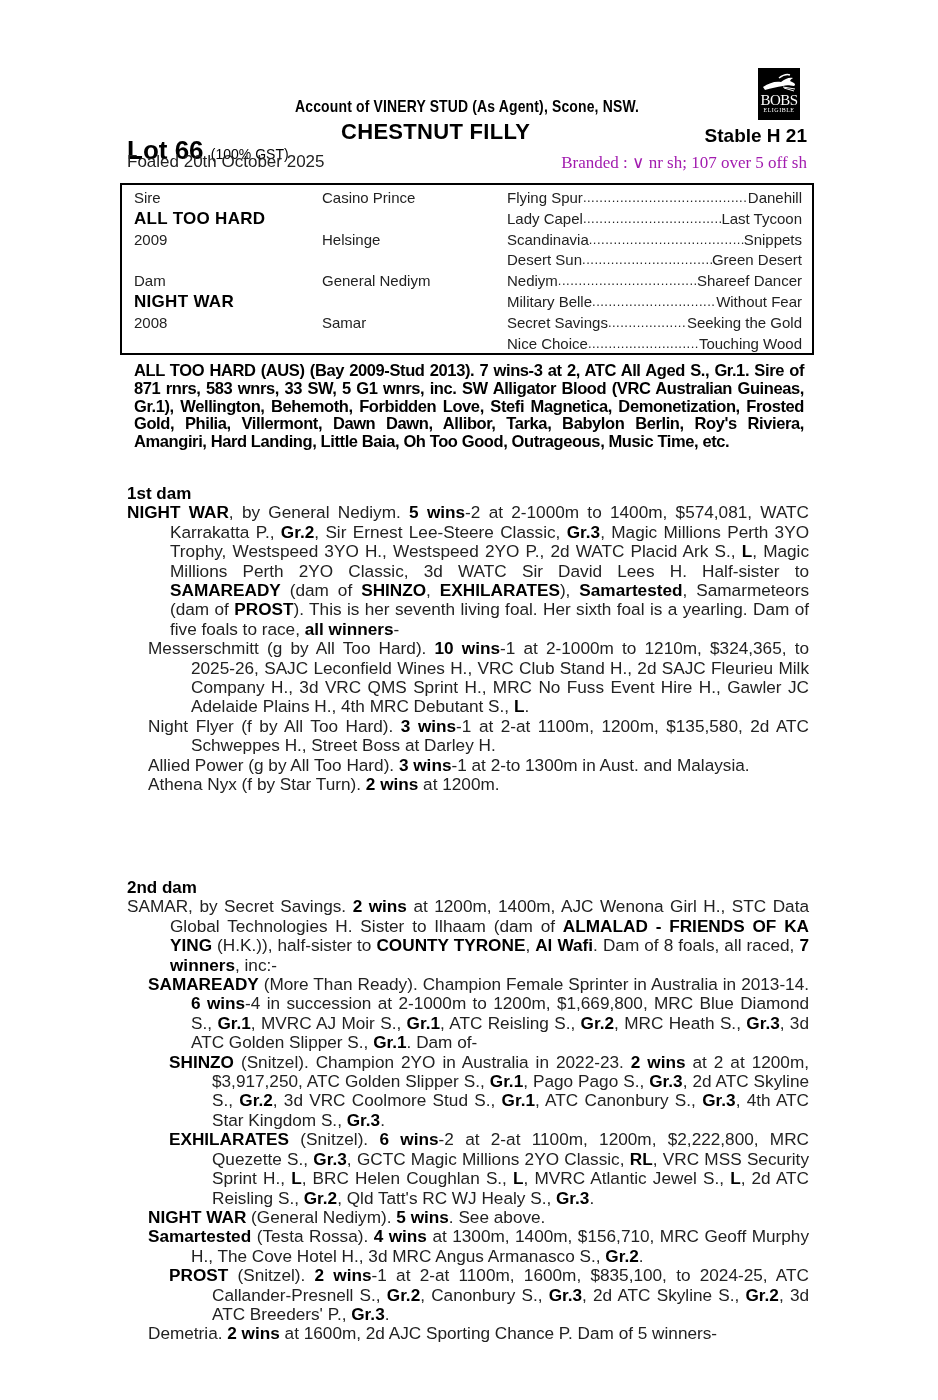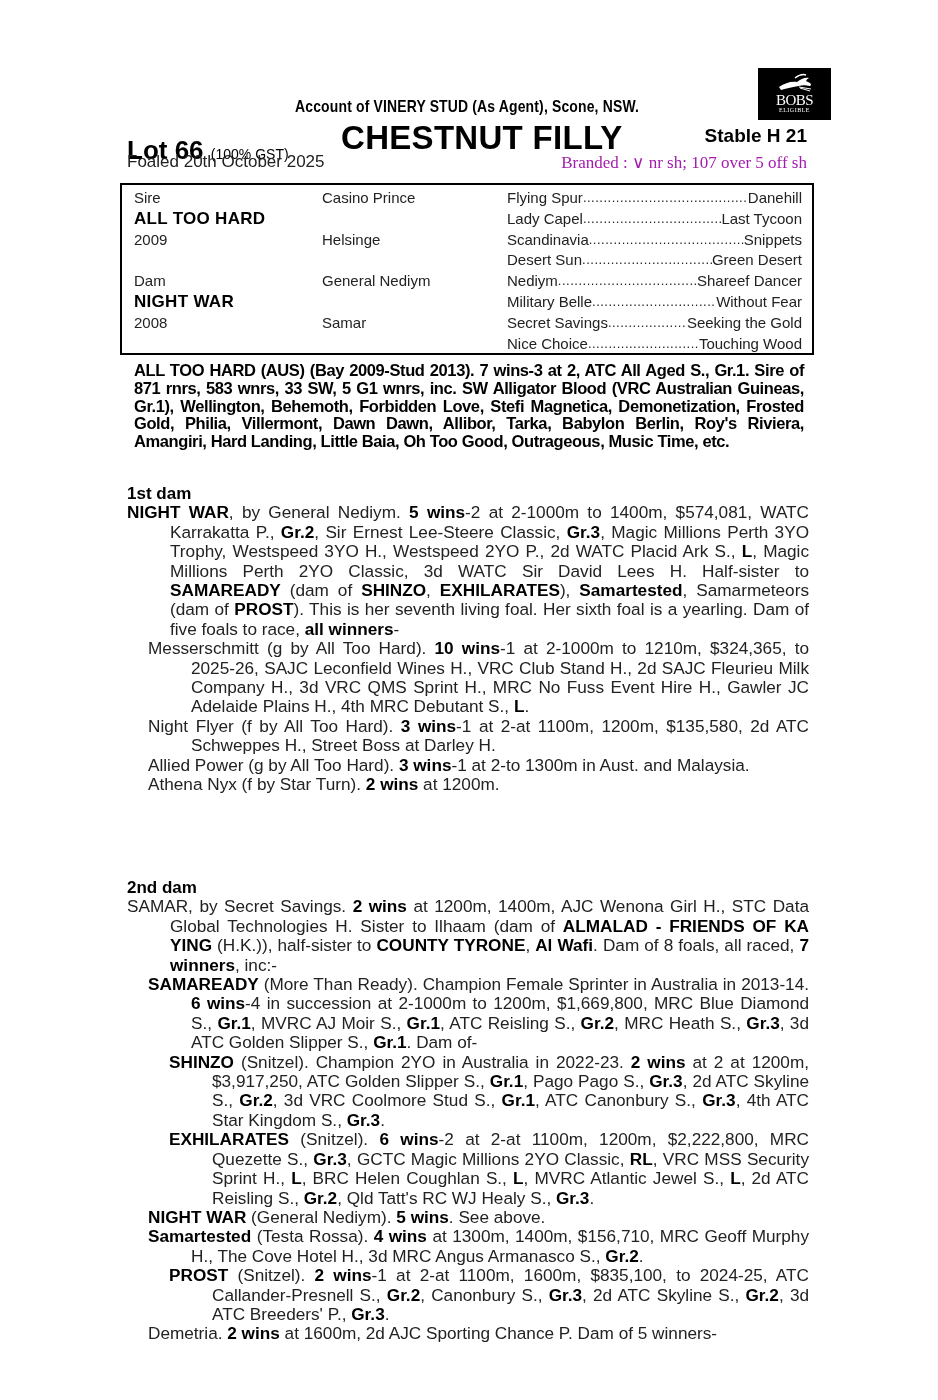--- a/index.html
+++ b/index.html
@@ -1,26 +1,26 @@
 <!DOCTYPE html>
 <html><head>
 <meta charset="utf-8">
 <style>
   html, body { margin: 0; padding: 0; background: #ffffff; }
   body { width: 938px; height: 1400px; position: relative; color: #000; font-family: "Liberation Sans", sans-serif; overflow: hidden; }
   .page { position: absolute; left: 127px; top: 0; width: 680px; }
-  .logo { position: absolute; left: 758px; top: 68px; width: 73px; height: 52px; background: #000; color: #fff; text-align: center; }
+  .logo { position: absolute; left: 758px; top: 68px; width: 42px; height: 52px; background: #000; color: #fff; text-align: center; }
   .logo svg { display: block; margin: 5px auto 0; }
   .logo .bobs { font-family: "Liberation Serif", serif; font-size: 15px; line-height: 13px; letter-spacing: -0.5px; margin-top: 1px; }
   .logo .elig { font-family: "Liberation Serif", serif; font-size: 6px; letter-spacing: 0.5px; line-height: 7px; }
   .account { position: absolute; top: 97px; left: 0; width: 680px; text-align: center; font-size: 17px; font-weight: bold; transform: scaleX(0.82); transform-origin: 50% 50%; letter-spacing: 0.2px; }
   .lotline { position: absolute; top: 119px; left: 0; width: 680px; height: 32px; }
   .lot { position: absolute; left: 0; top: 16px; font-size: 26px; font-weight: bold; }
   .gst { font-size: 14px; font-weight: normal; }
-  .colour { position: absolute; left: 214px; top: 0; font-size: 33px; font-weight: bold; letter-spacing: 0.3px; }
+  .colour { position: absolute; left: 214px; top: 0; font-size: 22px; font-weight: bold; letter-spacing: 0.3px; }
   .stable { position: absolute; right: 0; top: 6px; font-size: 19px; font-weight: bold; }
   .foaled { position: absolute; top: 152px; left: 0; font-size: 17px; color: #222; }
   .branded { position: absolute; top: 152px; right: 0; font-size: 17px; color: #a21caf; font-family: Liberation Serif, serif; }
   .pedigree { position: absolute; top: 183px; left: -7px; width: 694px; height: 172px; border: 2px solid #000; box-sizing: border-box; }
   .ped-col { position: absolute; top: 3px; }
   .ped-row { height: 20.8px; font-size: 15px; line-height: 20.8px; white-space: nowrap; color: #222; }
   .ped-row.bold { font-size: 17px; font-weight: 900; color: #000; letter-spacing: 0.3px; }
   .c1 { left: 12px; width: 200px; }
   .c2 { left: 200px; width: 180px; }
   .c3 { left: 385px; width: 295px; }

